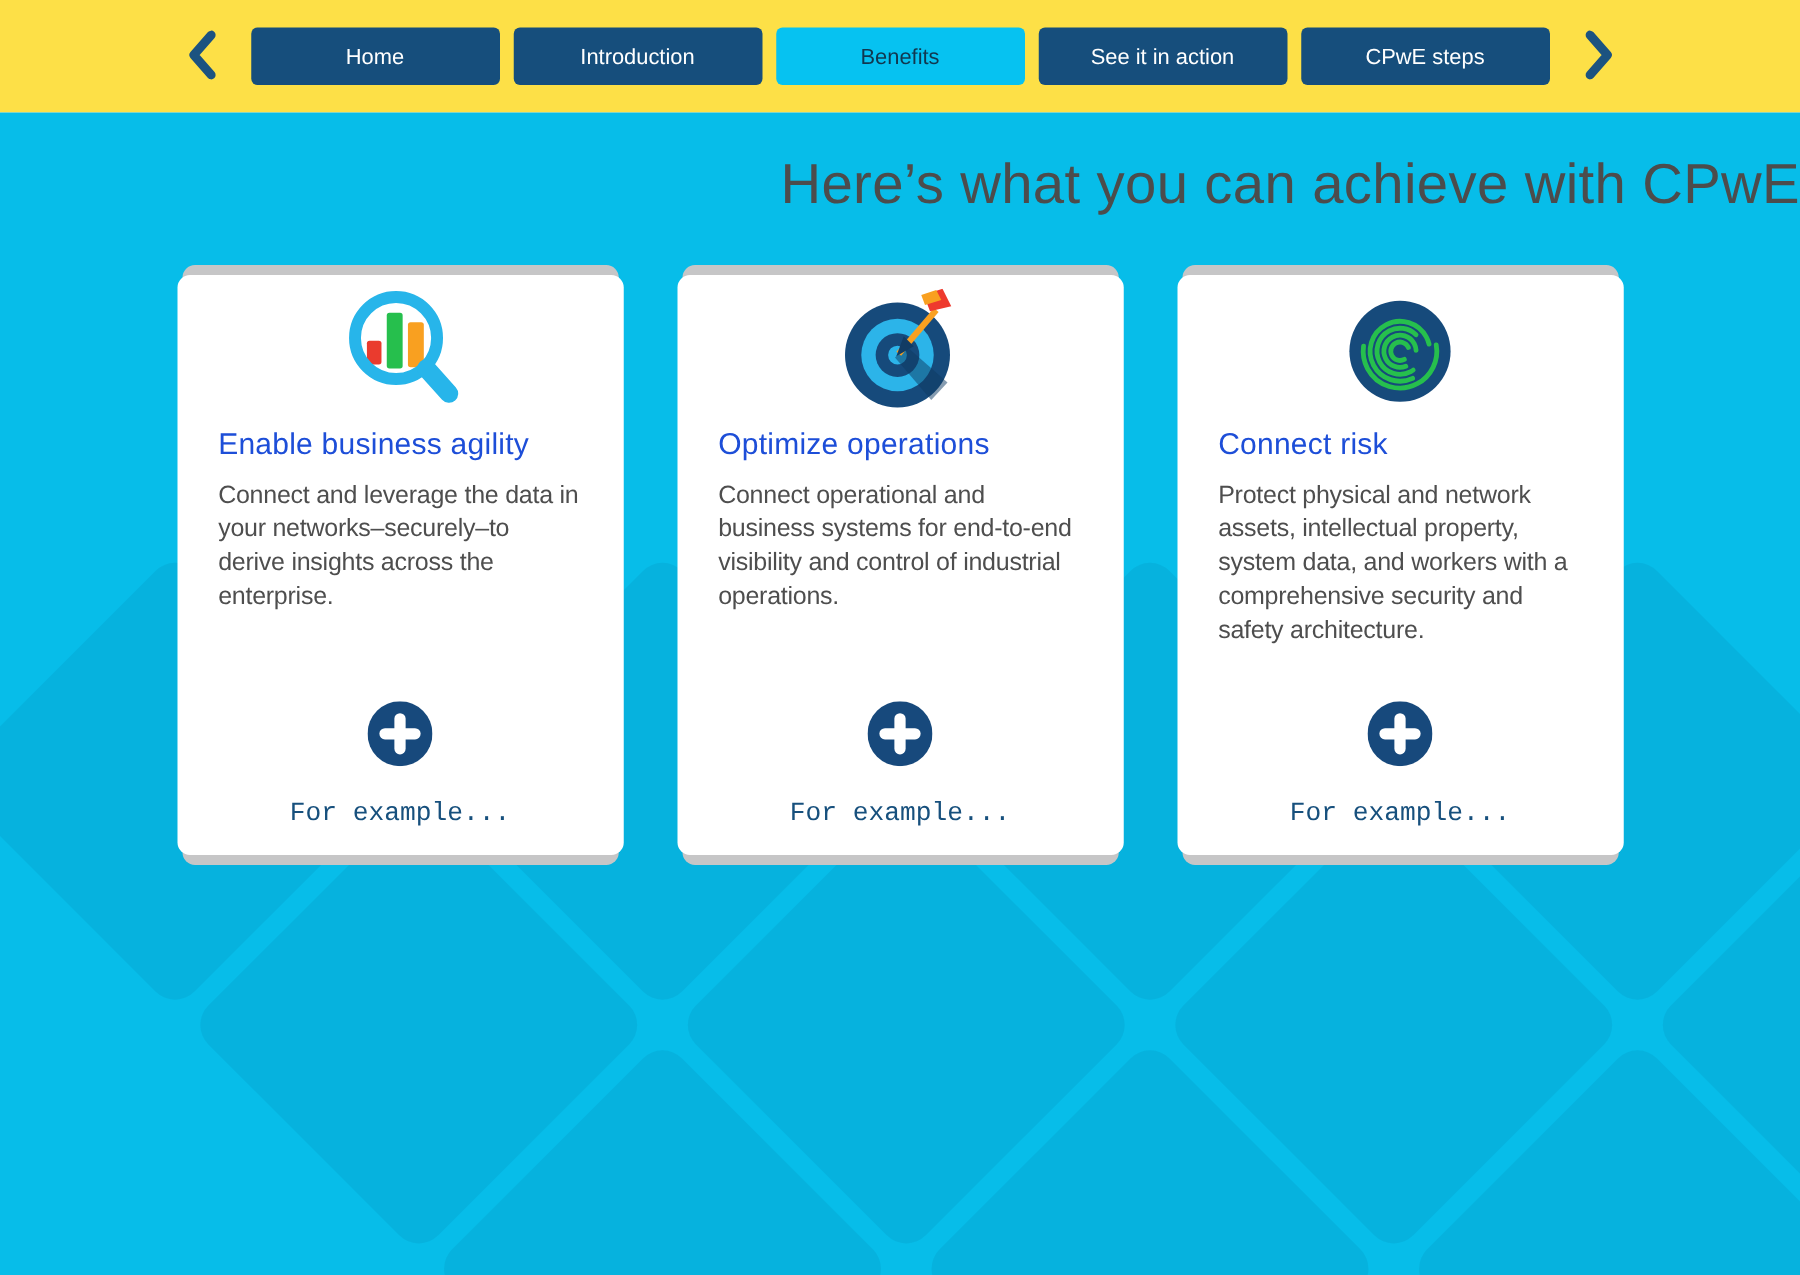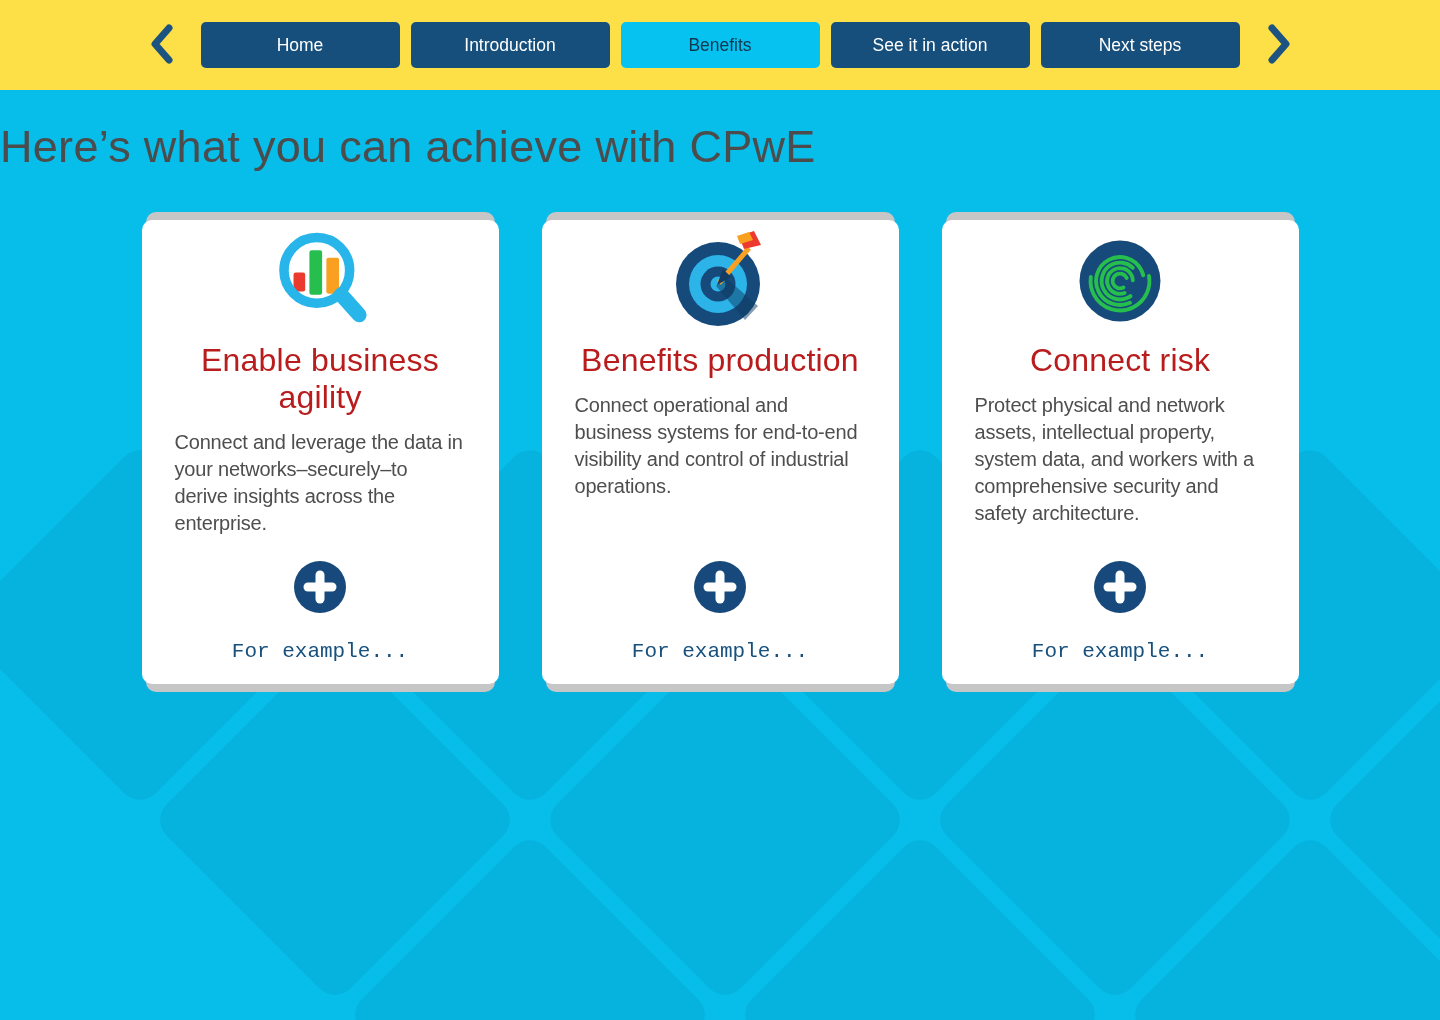--- a/index.html
+++ b/index.html
@@ -25,41 +25,41 @@
   
   .stage{
     position:relative; height:930px; background:#07bde9; overflow:hidden;
   }
   .diamond{
     position:absolute; width:260px; height:260px;
     background:rgba(0,90,130,0.10); border-radius:22px;
     transform:rotate(45deg); z-index:1;
   }
   .stage h1{
-    position:absolute; top:31px; left:0; width:100%; text-align:left;
+    position:absolute; top:31px; left:0; width:100%; text-align:right;
     font-size:45px; font-weight:400; letter-spacing:0.3px; color:#4c4c4c; z-index:2;
   }
 
   
   .cards{
     position:absolute; top:130px; left:0; right:0;
     display:flex; justify-content:center; gap:43px; z-index:2;
   }
   .card{ position:relative; width:357px; height:464px; }
   .card-plate{
     position:absolute; left:4px; right:4px; top:-8px; bottom:-8px;
     background:#c6c6c7; border-radius:10px;
   }
   .card-body{
     position:relative; width:100%; height:100%;
     background:#ffffff; border-radius:10px;
     padding:0 33px; display:flex; flex-direction:column;
   }
   .icon-area{ height:122px; display:flex; align-items:center; justify-content:center; flex:none; }
-  .card-title{ font-size:32px; font-weight:400; color:#b91c1c; letter-spacing:0.2px;text-align:center; }
+  .card-title{ font-size:24px; font-weight:400; color:#1d4ed8; letter-spacing:0.2px; }
   .card-text{ margin-top:13px; font-size:20px; line-height:27px;
               letter-spacing:-0.2px; color:#4e4e4e; }
   .card-bottom{
     margin-top:auto; padding-bottom:20px;
     display:flex; flex-direction:column; align-items:center;
   }
   .plus-btn{ width:52px; height:52px; border:none; background:none;
              padding:0; cursor:pointer; margin-bottom:27px; }
   .example-link{ background:none; border:none; cursor:pointer;
     font-family:Liberation Mono, monospace;
@@ -75,21 +75,21 @@
         <polyline points="22,7 8,23 22,39" fill="none" stroke="#1c5380" stroke-width="7" stroke-linecap="round" stroke-linejoin="round"></polyline>
       </svg>
     </span>
   </button>
 
   <div class="nav-buttons">
     <button class="nav-btn">Home</button>
     <button class="nav-btn">Introduction</button>
     <button class="nav-btn active">Benefits</button>
     <button class="nav-btn">See it in action</button>
-    <button class="nav-btn">Next steps</button>
+    <button class="nav-btn">CPwE steps</button>
   </div>
 
   <button class="nav-chevron">
     <span>
       <svg width="30" height="46" viewBox="0 0 30 46">
         <polyline points="8,7 22,23 8,39" fill="none" stroke="#1c5380" stroke-width="7" stroke-linecap="round" stroke-linejoin="round"></polyline>
       </svg>
     </span>
   </button>
 </div>
@@ -150,21 +150,21 @@
             <circle cx="48" cy="53" r="29" fill="#2cb4e9"></circle>
             <circle cx="48" cy="53" r="17.5" fill="#164a7b"></circle>
             <circle cx="48" cy="53" r="7.5" fill="#2cb4e9"></circle>
             <polygon points="46,55 55,46 88,75 75,89" fill="#0e3a62" opacity="0.5"></polygon>
             <line x1="49" y1="52" x2="79" y2="17" stroke="#f9a020" stroke-width="5"></line>
             <polygon points="74,18 91,14 84,0 69,5" fill="#ee3a2e"></polygon>
             <polygon points="70,13 83,9 79,1 67,5" fill="#f9a020"></polygon>
             <polygon points="47,54 61,46 53,38" fill="#123c64"></polygon>
           </svg>
         </div>
-        <div class="card-title">Benefits production</div>
+        <div class="card-title">Optimize operations</div>
         <div class="card-text">Connect operational and business systems for end-to-end visibility and control of industrial operations.</div>
         <div class="card-bottom">
           <button class="plus-btn">
             <span>
               <svg width="52" height="52" viewBox="0 0 52 52">
                 <circle cx="26" cy="26" r="26" fill="#17497c"></circle>
                 <line x1="26" y1="14" x2="26" y2="38" stroke="#fff" stroke-width="9" stroke-linecap="round"></line>
                 <line x1="14" y1="26" x2="38" y2="26" stroke="#fff" stroke-width="9" stroke-linecap="round"></line>
               </svg>
             </span>

